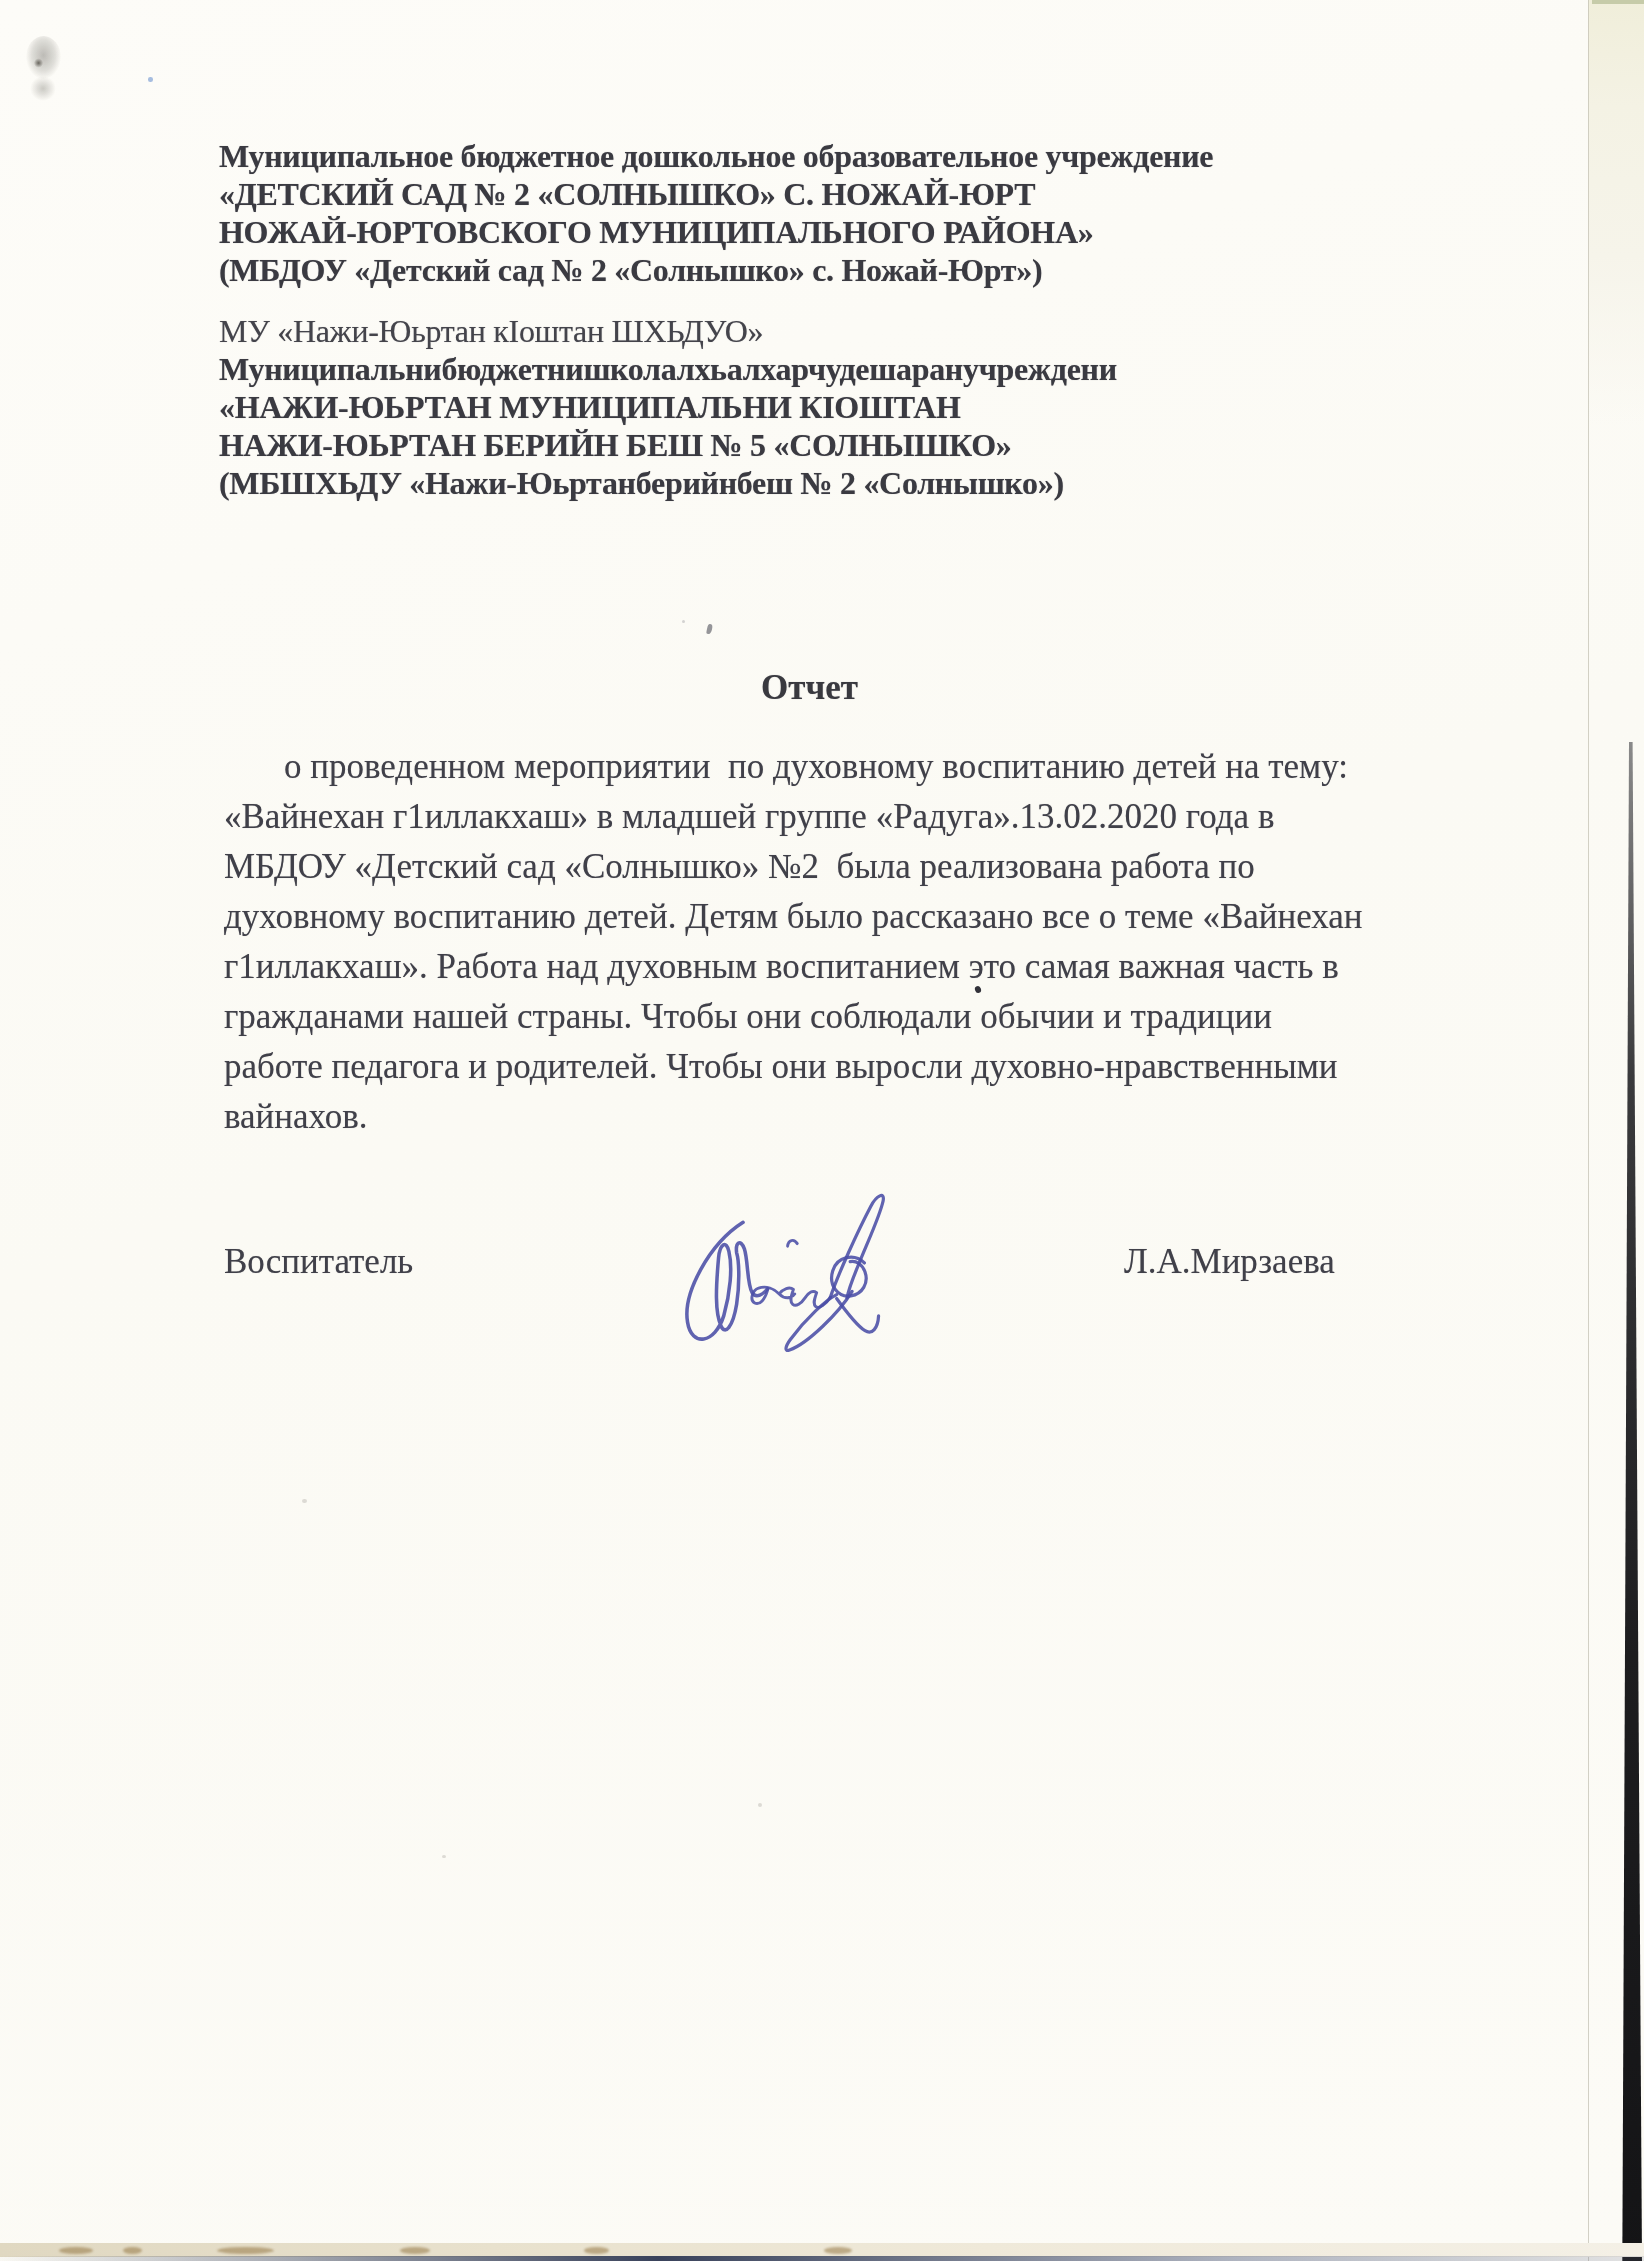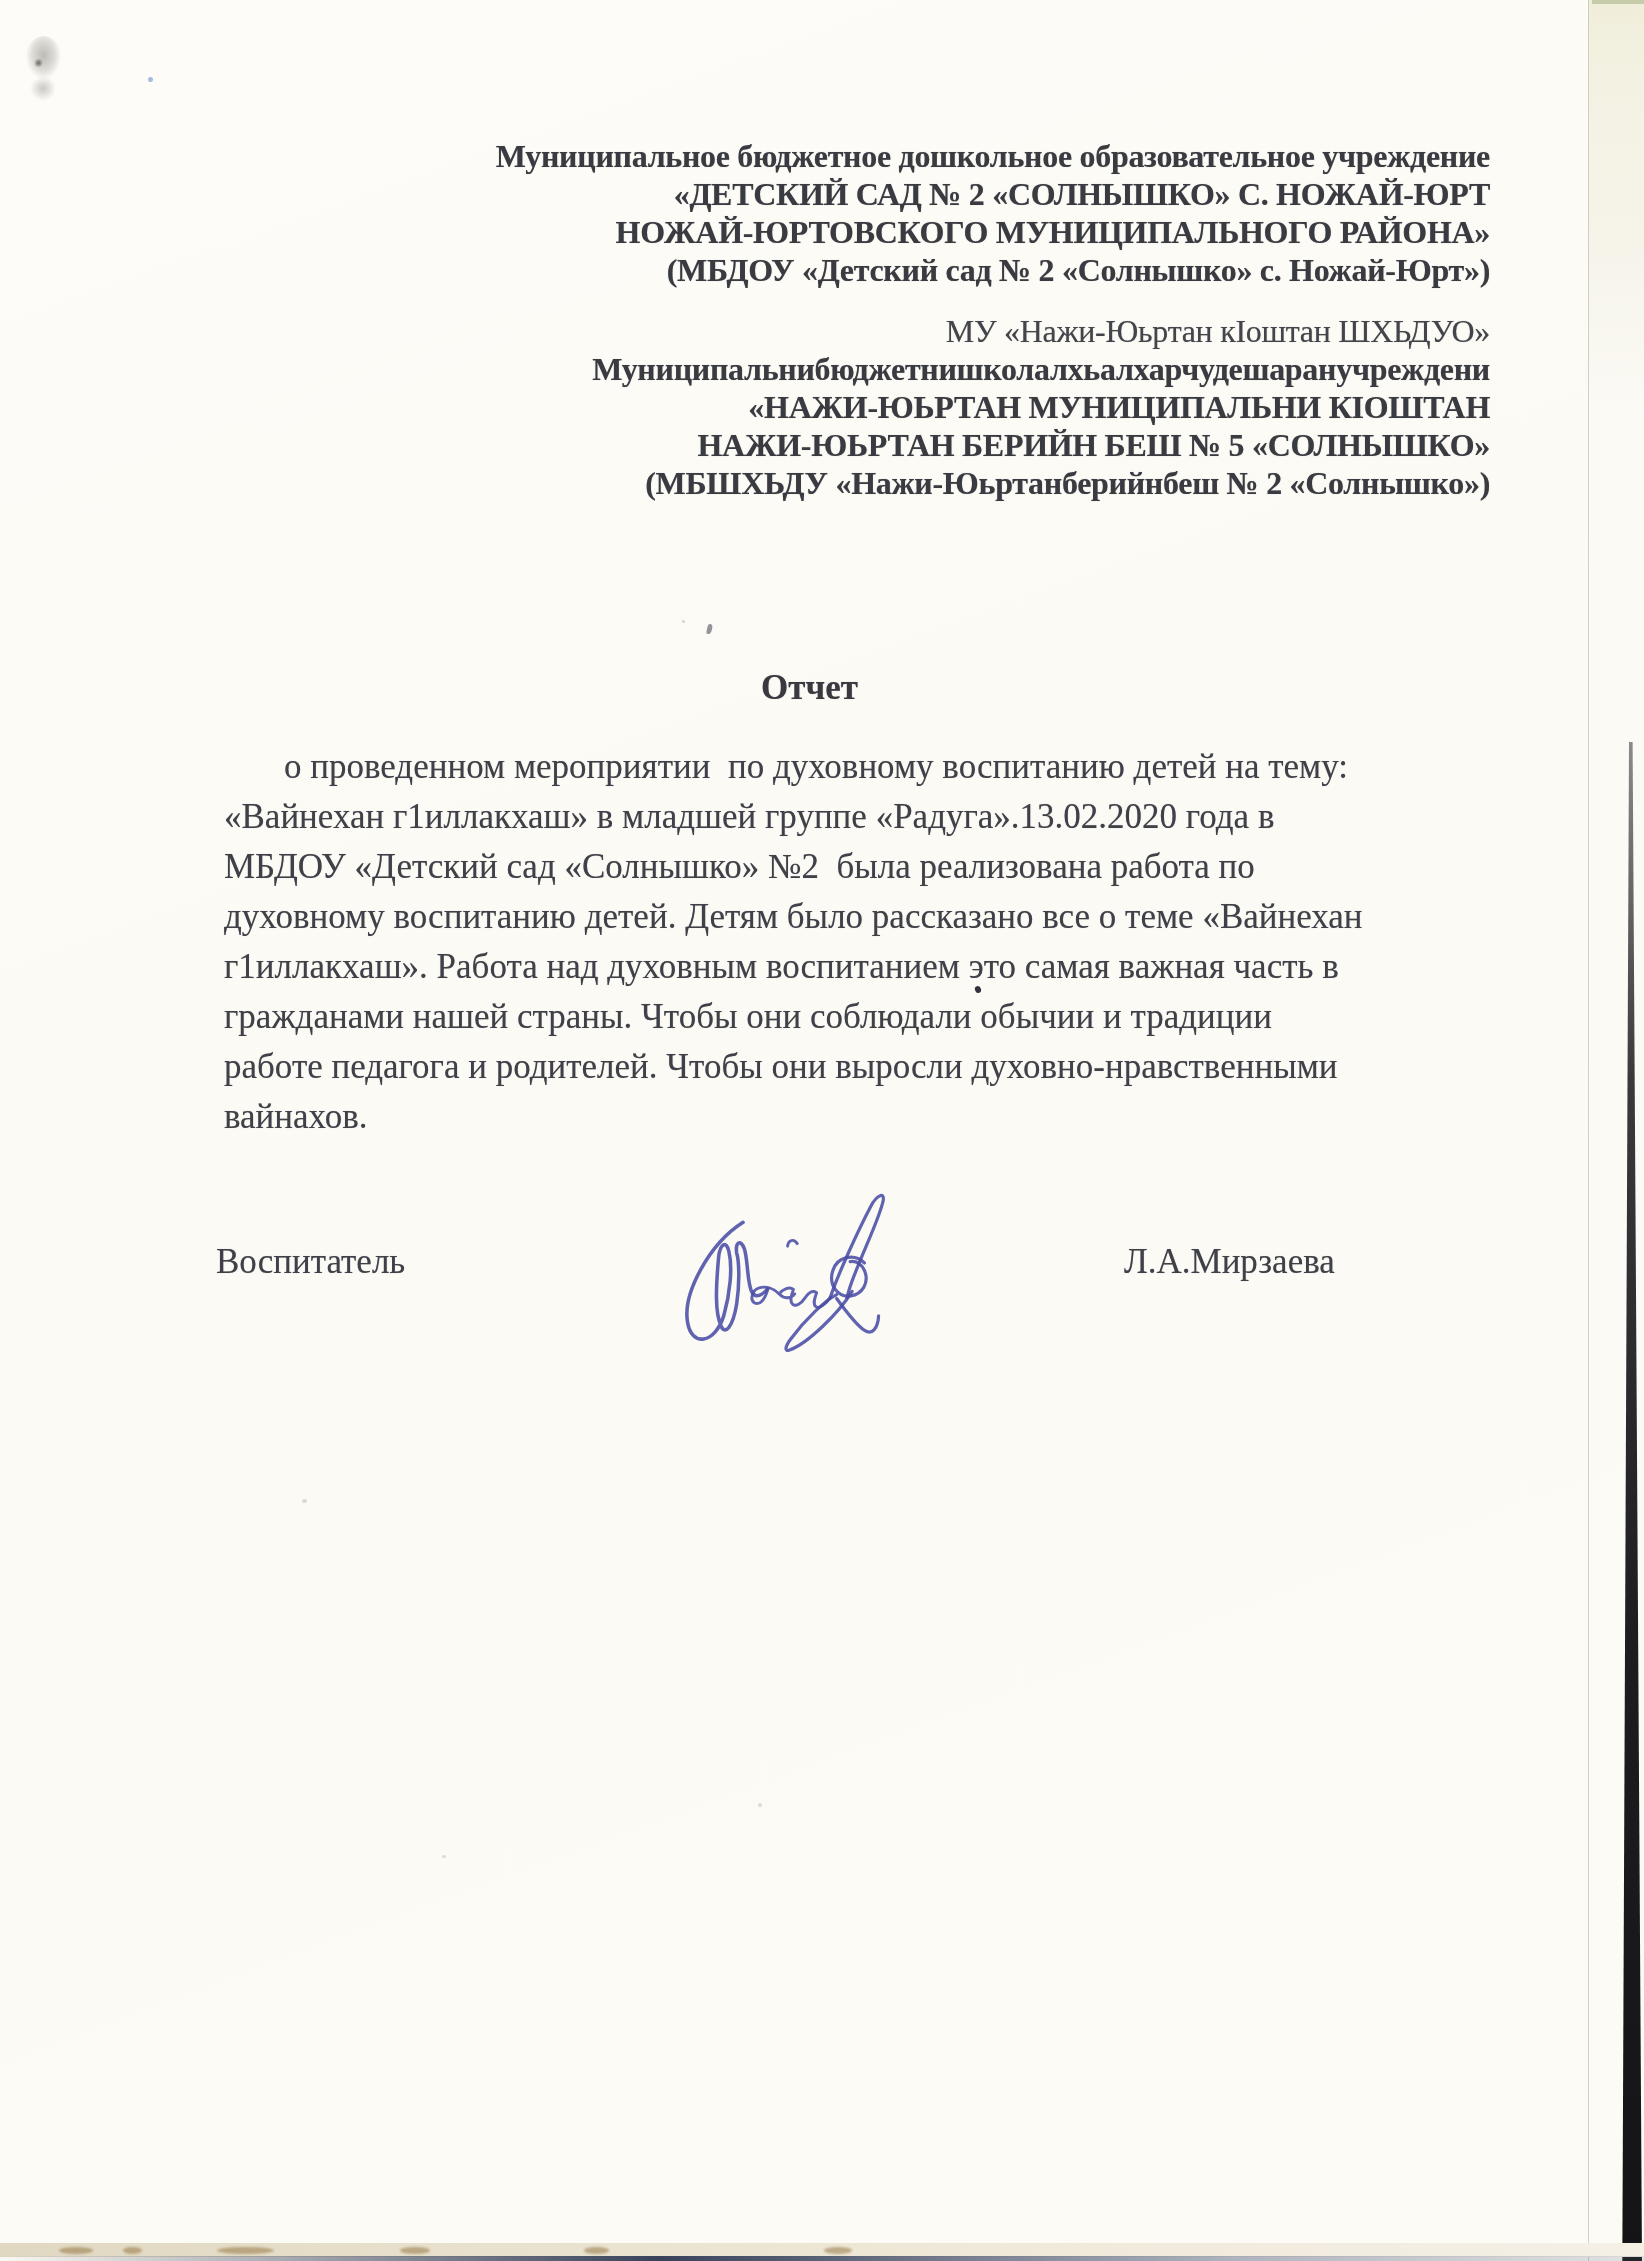--- a/index.html
+++ b/index.html
@@ -8,21 +8,21 @@
     width:1645px;height:2261px;
     background:linear-gradient(160deg,#fdfcf8 0%,#fbfaf4 45%,#fcfbf6 100%);
     font-family:"Liberation Serif", serif;
     color:#3f3f46;
     overflow:hidden;
   }
   .line{white-space:pre;}
   
   .hdr{
     position:absolute;left:219px;width:1271px;
-    text-align:right;font-weight:bold;font-size:32px;line-height:38px;
+    text-align:left;font-weight:bold;font-size:32px;line-height:38px;
     color:#3a3a41;letter-spacing:-0.3px;
     text-shadow:0 0 0.9px rgba(60,60,72,.45);
   }
   #hdr-ru{top:137px;}
   #hdr-che{top:312px;}
   .hdr .reg{font-weight:normal;color:#44444b;}
   
   .doc-title{
     position:absolute;left:224px;width:1171px;top:666px;
     text-align:center;font-weight:bold;font-size:35px;line-height:43px;
@@ -34,21 +34,21 @@
     font-size:35px;line-height:50px;color:#404049;
     text-shadow:0 0 0.8px rgba(64,64,76,.4);
   }
   .body-block .line{height:50px;}
   .body-block .indent{padding-left:60px;}
   
   .sig-label{
     position:absolute;top:1237px;font-size:35px;line-height:50px;
     color:#404049;text-shadow:0 0 0.8px rgba(64,64,76,.4);white-space:pre;
   }
-  #sig-role{left:216px;}
+  #sig-role{left:224px;}
   #sig-name{left:1124px;}
   #signature-svg{position:absolute;left:645px;top:1161px;width:271px;height:213px;}
   
   .artifact{position:absolute;pointer-events:none;}
   #smudge-1{left:26px;top:36px;width:35px;height:43px;border-radius:50%;
     background:radial-gradient(ellipse at 50% 45%, rgba(110,108,102,.45) 0%, rgba(130,128,120,.25) 45%, rgba(140,138,130,0) 72%);
     filter:blur(0.6px);}
   #smudge-1b{left:34px;top:58px;width:9px;height:10.3px;border-radius:50%;
     background:radial-gradient(circle, rgba(70,66,58,.75) 0%, rgba(90,88,80,0) 70%);}
   #smudge-2{left:30px;top:76px;width:26px;height:24.5px;border-radius:50%;

